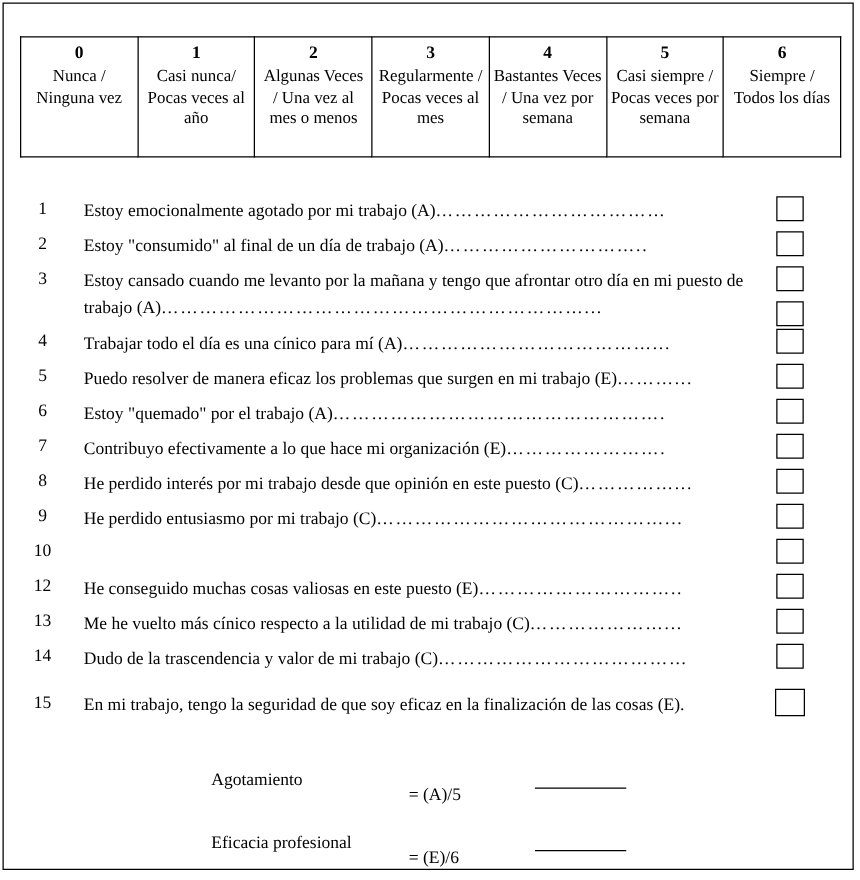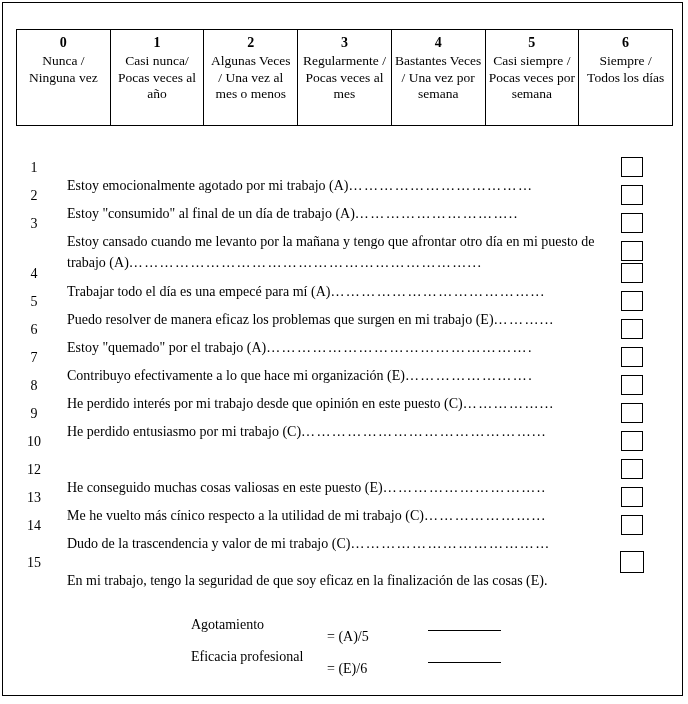--- a/index.html
+++ b/index.html
@@ -83,21 +83,20 @@
     font-size: 14px;
     line-height: 18px;
   }
   .item-text {
     position: absolute;
     left: 64px;
     top: 4px;
     width: 530px;
     font-size: 14px;
     line-height: 21px;
-    margin-top: 16px;
   }
   .leader {
     letter-spacing: 1.4px;
     font-size: 14px;
   }
   .cbox {
     position: absolute;
     width: 22px;
     height: 20px;
     border: 1.6px solid #000000;
@@ -121,26 +120,26 @@
     position: absolute;
     left: 0;
     top: 612px;
     width: 681px;
   }
   .score-row {
     position: relative;
     height: 22px;
   }
   .score-row.spaced {
-    margin-top: 10px;
+    margin-top: 28px;
     text-align: center;
   }
   .score-label {
     position: absolute;
-    left: 188px;
+    left: 166px;
     top: 0;
     font-size: 14px;
     line-height: 20px;
     white-space: nowrap;
   }
   .score-formula {
     position: absolute;
     left: 324px;
     top: 12px;
     font-size: 14px;
@@ -212,21 +211,21 @@
 
     <div class="item-row tall">
       <span class="item-num">3</span>
       <span class="item-text"><span>Estoy cansado cuando me levanto por la mañana y tengo que afrontar otro día en mi puesto de trabajo (A)</span><span class="leader">…………………………………………………………...</span></span>
       <span class="cbox"></span>
       <span class="cbox second"></span>
     </div>
 
     <div class="item-row">
       <span class="item-num">4</span>
-      <span class="item-text"><span>Trabajar todo el día es una empecé para mí (A)</span><span class="leader">…………………………………...</span></span>
+      <span class="item-text"><span>Trabajar todo el día es una cínico para mí (A)</span><span class="leader">…………………………………...</span></span>
       <span class="cbox"></span>
     </div>
 
     <div class="item-row">
       <span class="item-num">5</span>
       <span class="item-text"><span>Puedo resolver de manera eficaz los problemas que surgen en mi trabajo (E)</span><span class="leader">………...</span></span>
       <span class="cbox"></span>
     </div>
 
     <div class="item-row">

